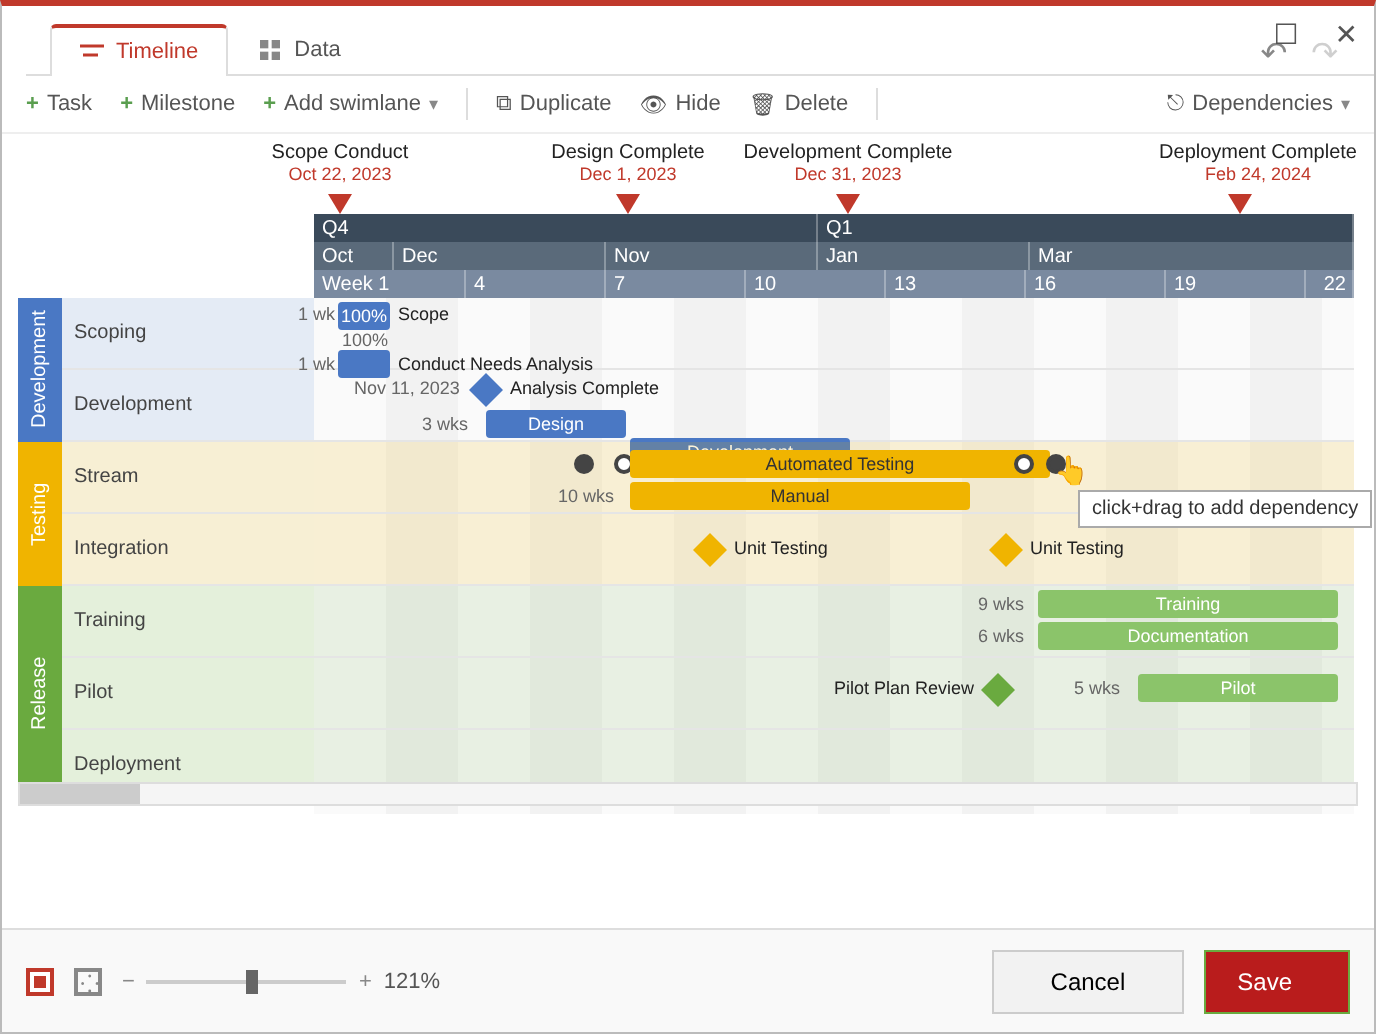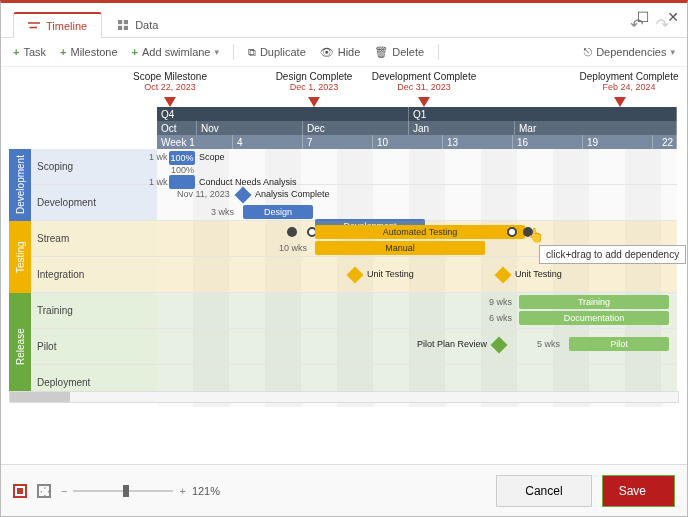--- a/index.html
+++ b/index.html
@@ -1,19 +1,19 @@
 <!DOCTYPE html>
 <html><head>
 <meta charset="utf-8">
 <style>
 * { box-sizing: border-box; margin: 0; padding: 0; font-family: -apple-system, "Segoe UI", Arial, sans-serif; }
 body { width: 688px; height: 517px; background: #fff; border: 1px solid #bbb; border-top: 3px solid #c0392b; overflow: hidden; font-size: 11px; color: #333; position: relative; }
 .win-controls { position: absolute; top: 6px; right: 8px; display: flex; gap: 18px; }
 .win-controls span { font-size: 14px; color: #555; cursor: pointer; }
-.tabs-row { display: flex; align-items: center; padding: 8px 12px 0 12px; border-bottom: 1px solid #ddd; }
+.tabs-row { display: flex; align-items: flex-end; padding: 8px 12px 0 12px; border-bottom: 1px solid #ddd; margin-left: 12px; }
 .tab { display: flex; align-items: center; gap: 6px; padding: 6px 14px; border: 1px solid transparent; border-bottom: none; cursor: pointer; color: #555; }
 .tab.active { border-color: #ddd; background: #fff; color: #c0392b; border-top: 2px solid #c0392b; border-radius: 3px 3px 0 0; position: relative; top: 1px; }
 .tab-icon { width: 12px; height: 10px; display: inline-block; }
 .history { margin-left: auto; display: flex; gap: 12px; color: #888; font-size: 16px; padding-right: 6px; }
 .toolbar { display: flex; align-items: center; padding: 6px 12px; border-bottom: 1px solid #eee; gap: 14px; color: #555; }
 .tool-btn { display: flex; align-items: center; gap: 4px; cursor: pointer; }
 .plus { color: #5a9e4f; font-weight: bold; }
 .sep { width: 1px; height: 16px; background: #ddd; }
 .deps { margin-left: auto; display: flex; align-items: center; gap: 4px; }
 .chev { font-size: 9px; color: #888; }
@@ -135,21 +135,21 @@
       <span>⎋</span>
       <span>Dependencies</span>
       <span class="chev">▾</span>
     </div>
 </div>
 
 <div class="chart-area">
 
   <div class="milestone-row">
     <div class="ms-label" style="left:124px;width:90px">
-        <div class="name">Scope Milestone</div>
+        <div class="name">Scope Conduct</div>
         <div class="date">Oct 22, 2023</div>
       </div>
     <div class="ms-arrow" style="left:163px"></div>
     <div class="ms-label" style="left:268px;width:90px">
         <div class="name">Design Complete</div>
         <div class="date">Dec 1, 2023</div>
       </div>
     <div class="ms-arrow" style="left:307px"></div>
     <div class="ms-label" style="left:358px;width:130px">
         <div class="name">Development Complete</div>
@@ -163,22 +163,22 @@
     <div class="ms-arrow" style="left:613px"></div>
   </div>
 
   <div class="header-bands">
     <div class="band q-band">
         <div style="width:252px">Q4</div>
         <div style="flex:1">Q1</div>
       </div>
     <div class="band m-band">
       <div style="width:40px">Oct</div>
+      <div style="width:106px">Dec</div>
       <div style="width:106px">Nov</div>
-      <div style="width:106px">Dec</div>
       <div style="width:106px">Jan</div>
       <div style="flex:1">Mar</div>
     </div>
     <div class="band w-band">
       <div style="width:76px">Week 1</div>
       <div style="width:70px">4</div>
       <div style="width:70px">7</div>
       <div style="width:70px">10</div>
       <div style="width:70px">13</div>
       <div style="width:70px">16</div>

